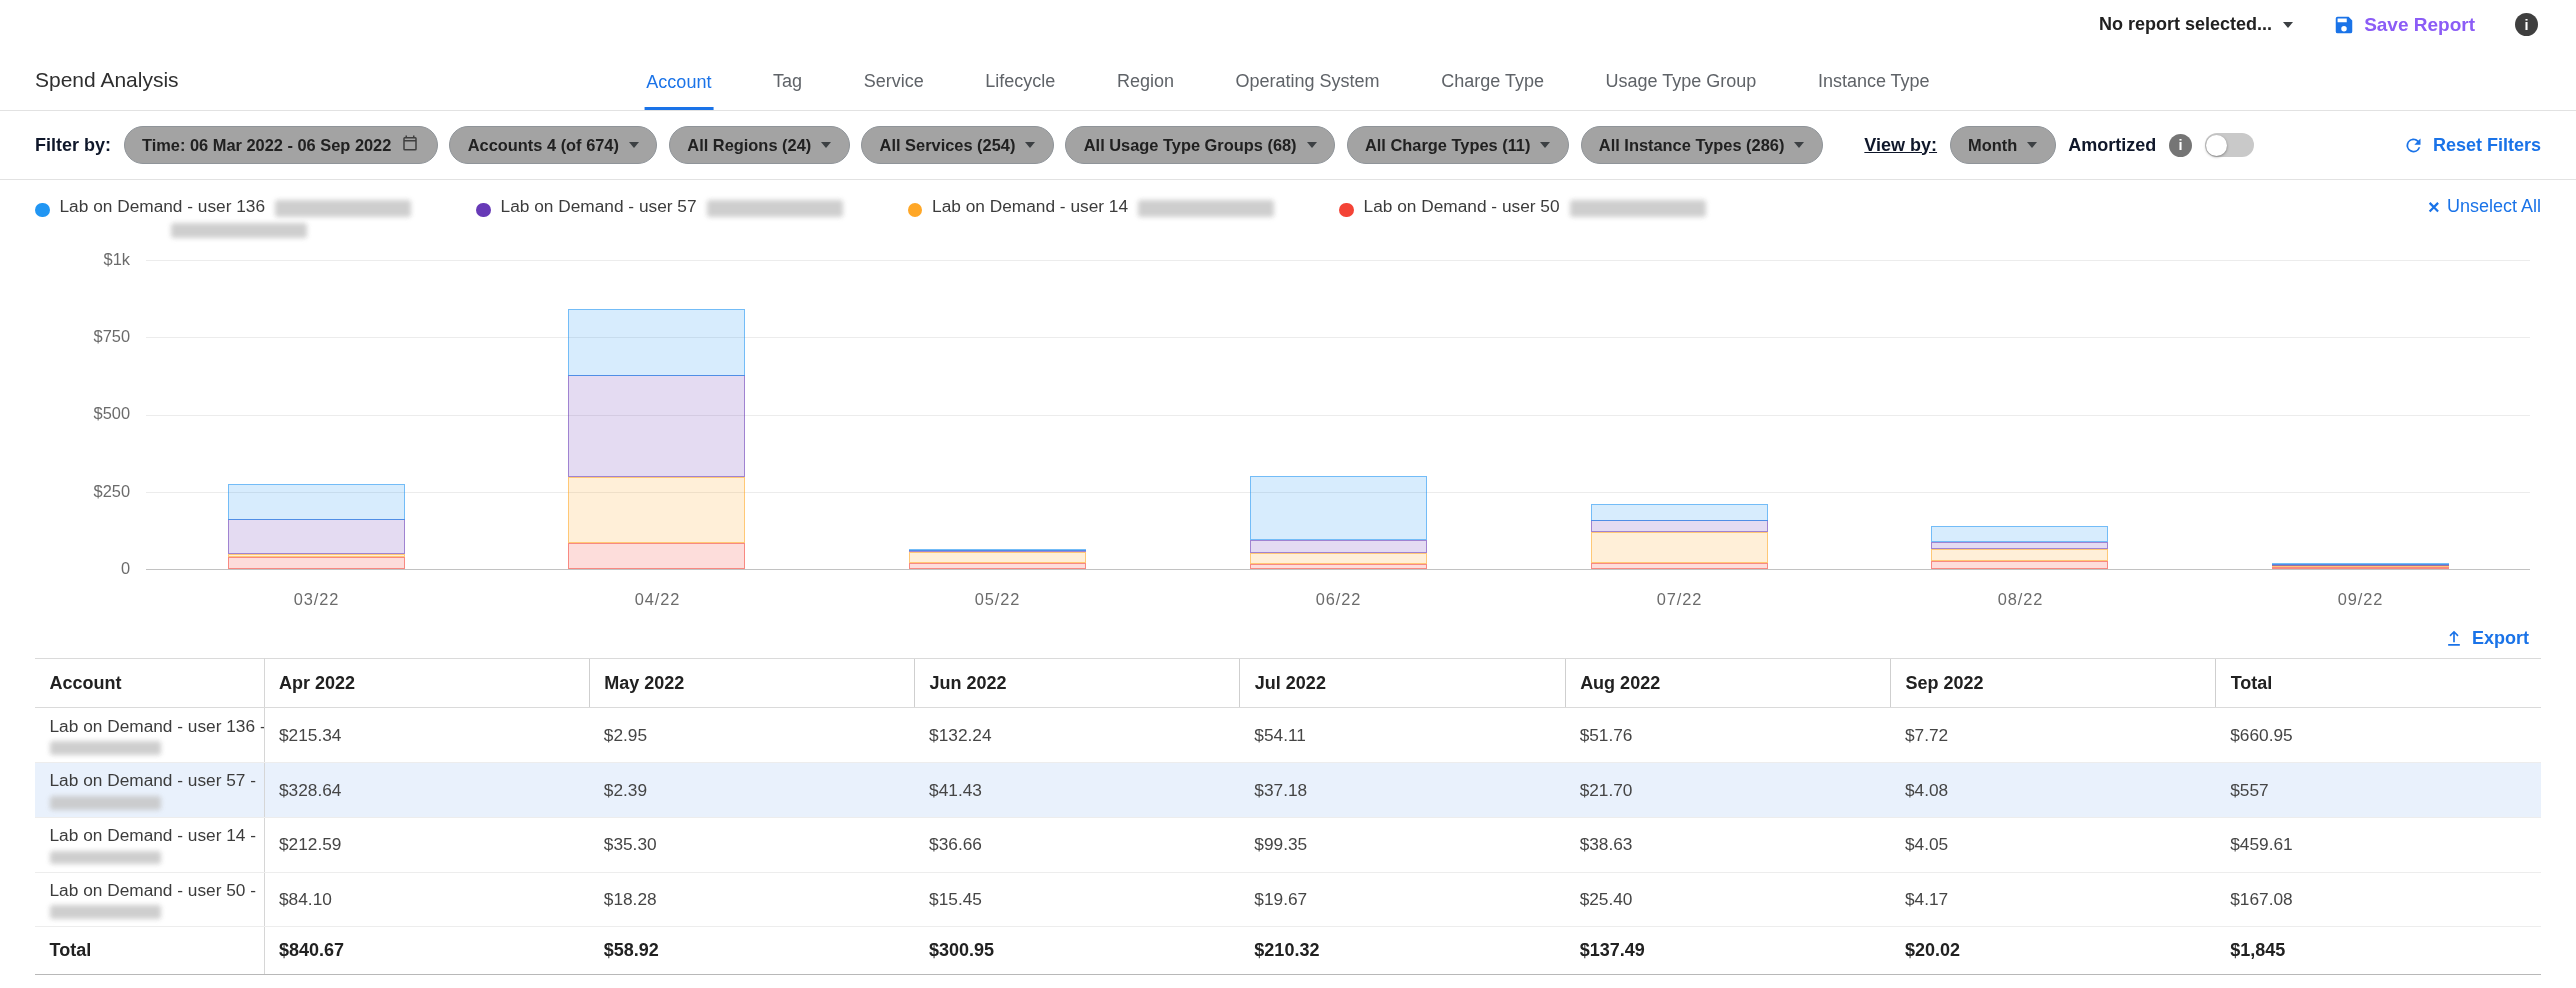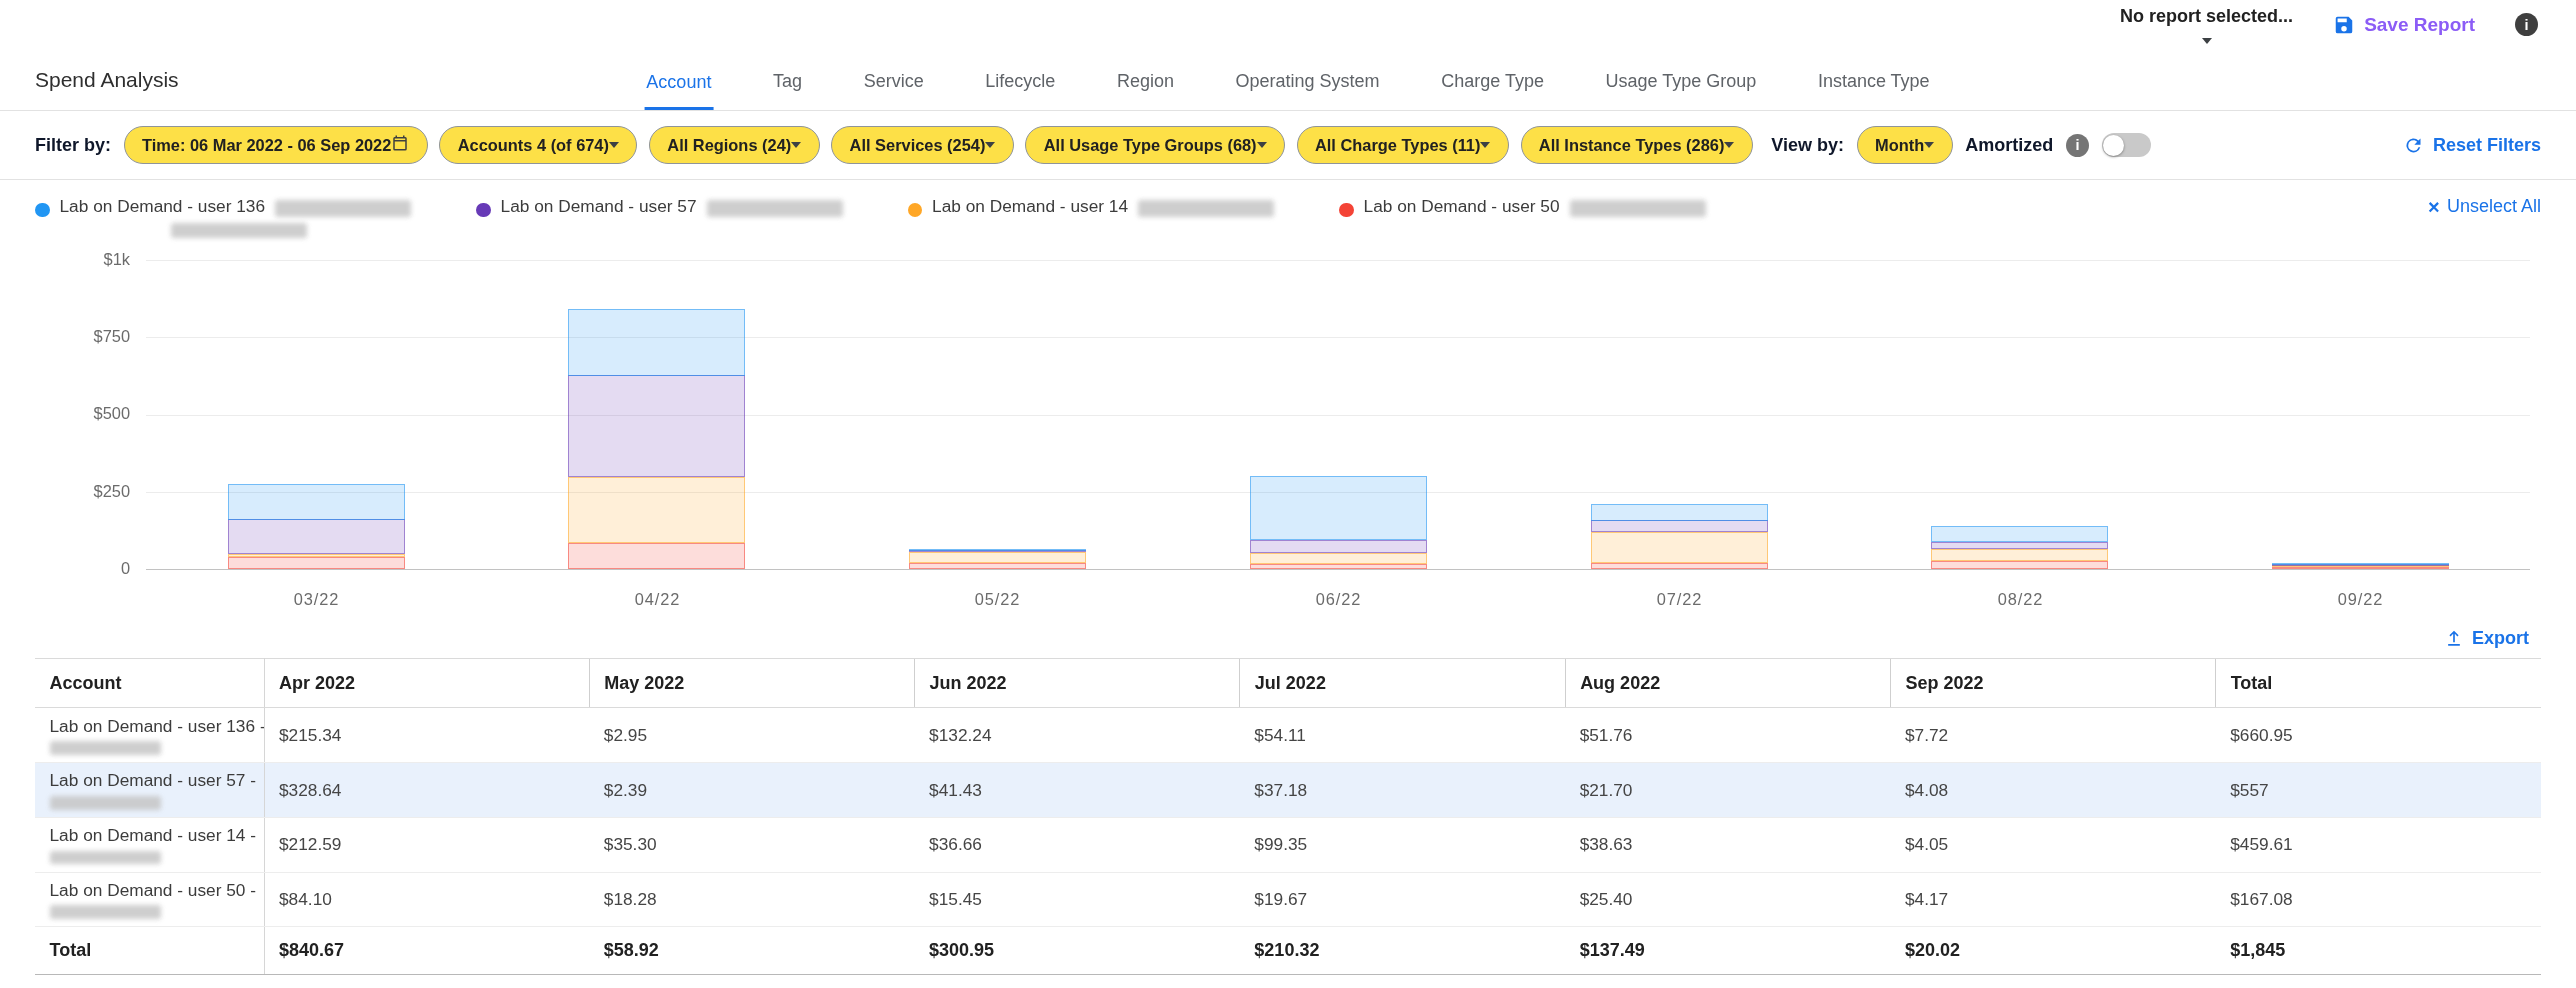--- a/index.html
+++ b/index.html
@@ -7,46 +7,46 @@
   body {
     font-family:"Liberation Sans", sans-serif;
     background:#ffffff; color:#3c3c3c; overflow:hidden;
   }
 
   
   .topbar {
     height:49px; display:flex; align-items:center; justify-content:flex-end;
     gap:40px; padding:0 38px 0 0;
   }
-  .report-select { display:flex; align-items:center; gap:11px; font-size:18px; font-weight:bold; color:#212121; cursor:pointer;flex-direction:column; }
+  .report-select { display:flex; align-items:center; gap:11px; font-size:18px; font-weight:bold; color:#212121; cursor:pointer; }
   .caret { width:0; height:0; border-left:5.5px solid transparent; border-right:5.5px solid transparent; border-top:6.4px solid #3c4043; display:inline-block; }
   .save-report { display:flex; align-items:center; gap:9px; font-size:19px; font-weight:bold; color:#8b5cf6; cursor:pointer; }
   .info-circle {
     width:23px; height:23px; border-radius:50%; background:#757575; color:#fff;
     font-size:14.5px; font-weight:bold; display:flex; align-items:center; justify-content:center;
   }
   .info-circle.dark { background:#3f3f3f; }
 
   
   .header { position:relative; height:62px; border-bottom:0.9px solid #e2e2e2; }
   .page-title { position:absolute; left:35px; top:50%; transform:translateY(-50%); font-size:21px; color:#2f2f2f; }
   .tabs { position:absolute; left:50%; transform:translateX(-50%); bottom:0; display:flex; gap:58px; align-items:flex-end; height:100%; }
   .tab { font-size:18px; color:#5f6368; padding:0 1.8px 18px 1.8px; cursor:pointer; white-space:nowrap; align-self:flex-end; }
   .tab.active { color:#1a73e8; border-bottom:3.6px solid #1a73e8; padding-bottom:14.5px; }
 
   
   .filterbar { height:69px; display:flex; align-items:center; gap:12.7px; padding:0 35px; border-bottom:0.9px solid #e2e2e2; }
   .fb-label { font-size:18px; font-weight:bold; color:#0f172a; white-space:nowrap; }
   .pills { display:flex; align-items:center; gap:11.8px; }
   .pill {
-    display:flex; align-items:center; gap:0; height:38px; padding:0 17.3px;
+    display:flex; align-items:center; gap:10px; height:38px; padding:0 17.3px;
     border:0.9px solid #8f9499; border-radius:19px; font-size:16.4px; font-weight:bold;
-    color:#212121; white-space:nowrap; cursor:pointer; background:#fde047;
-  }
-  .viewby-label { margin-left:6px; }
+    color:#212121; white-space:nowrap; cursor:pointer; background:#a3a3a3;
+  }
+  .viewby-label { margin-left:29px;text-decoration:underline; }
   .toggle { width:49px; height:24.5px; border-radius:12.7px; background:#c9c9c9; position:relative; cursor:pointer; flex:0 0 auto; }
   .toggle .knob { position:absolute; left:1.8px; top:1.8px; width:21px; height:21px; border-radius:50%; background:#fff; box-shadow:0 0.9px 2.7px rgba(0,0,0,.4); }
   .spacer { flex:1; }
   .reset { display:flex; align-items:center; gap:9px; font-size:18px; font-weight:bold; color:#1a73e8; cursor:pointer; white-space:nowrap; }
 
   
   .legendbar { position:relative; padding:16.4px 35px 9px 35px; height:67px; }
   .legend-items { display:flex; align-items:flex-start; gap:65px; }
   .litem { display:flex; flex-direction:column; cursor:pointer; }
   .lrow { display:flex; align-items:flex-end; gap:10px; }

